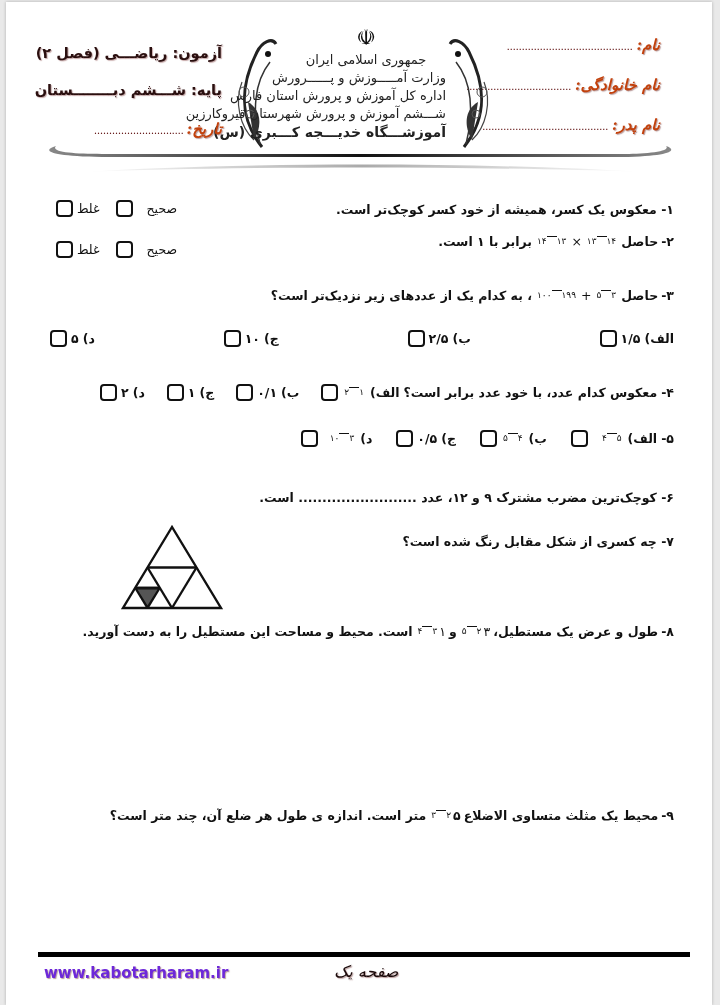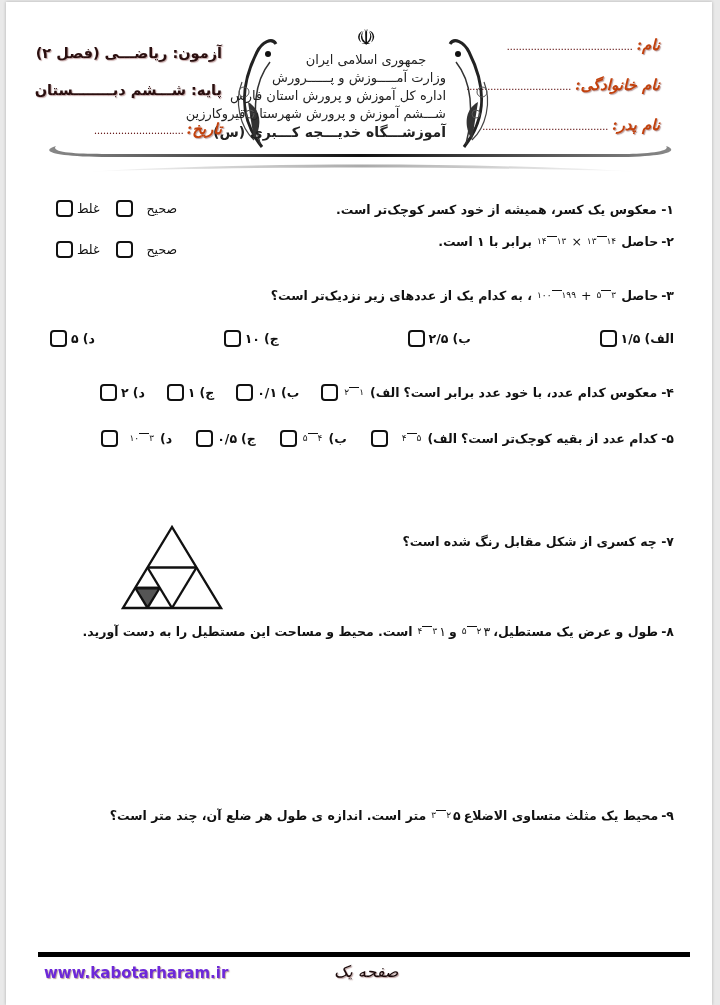--- a/index.html
+++ b/index.html
@@ -198,21 +198,20 @@
     <span class="opt">
         <span>د)</span>
         <span>۲</span>
         <span class="box"></span>
       </span>
   </div>
 
   <div class="abs" style="right:38px; top:428px; display:flex; align-items:center; gap:24px; direction:rtl;">
     <span class="q" style="display:inline-flex; align-items:center; gap:4px;">
       <span class="num">۵-</span>
-      <span>کدام عدد از بقیه کوچک‌تر است؟</span>
       <span>الف)</span>
       <span class="frac">
           <span>۵</span>
           <span class="bar"></span>
           <span>۴</span>
         </span>
       <span class="box" style="margin-right:8px;"></span>
     </span>
     <span class="opt">
         <span>ب)</span>
@@ -232,20 +231,24 @@
         <span>د)</span>
         <span class="frac">
           <span>۳</span>
           <span class="bar"></span>
           <span>۱۰</span>
         </span>
         <span class="box" style="margin-right:6px;"></span>
       </span>
   </div>
 
+  <div class="abs q" style="right:38px; top:488px;">
+    <span class="num">۶-</span>
+    <span>کوچک‌ترین مضرب مشترک ۹ و ۱۲، عدد ......................... است.</span>
+  </div>
 
   <div class="abs q" style="right:38px; top:532px;">
     <span class="num">۷-</span>
     <span>چه کسری از شکل مقابل رنگ شده است؟</span>
   </div>
   <svg class="abs" style="left:114px; top:522px;" width="104" height="88" viewBox="0 0 104 88">
     <g fill="none" stroke="#111" stroke-width="2.4" stroke-linejoin="miter">
       <polygon points="52,3 3,84 101,84"></polygon>
       <line x1="27.5" y1="43.5" x2="76.5" y2="43.5"></line>
       <line x1="27.5" y1="43.5" x2="52" y2="84"></line>

